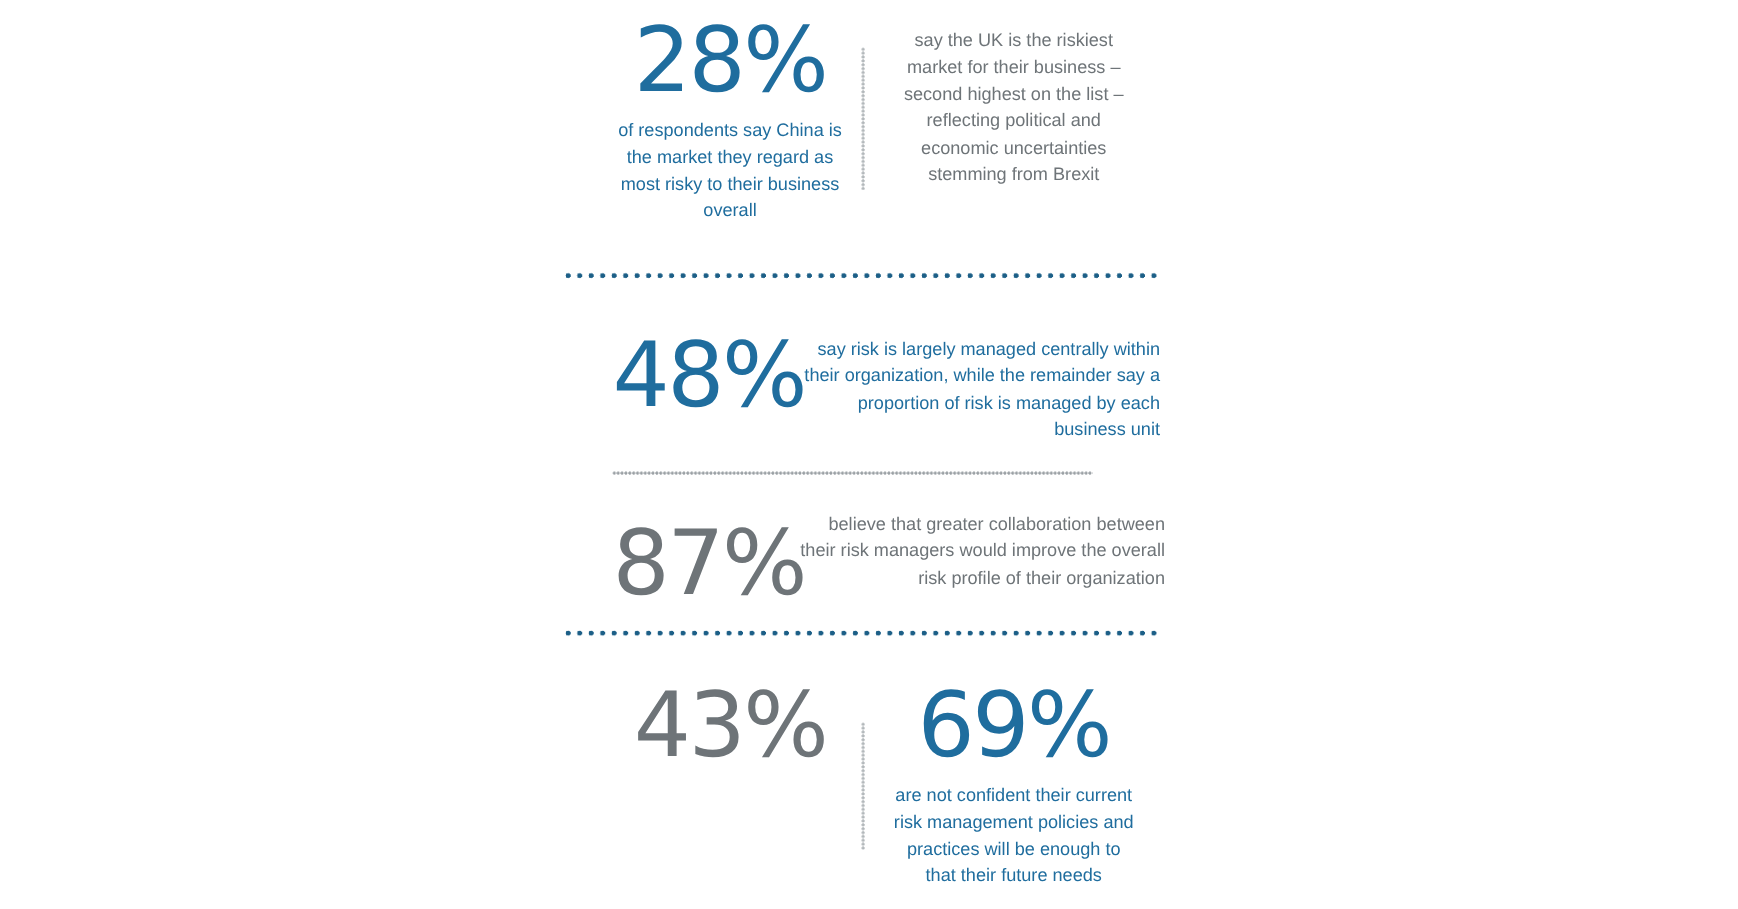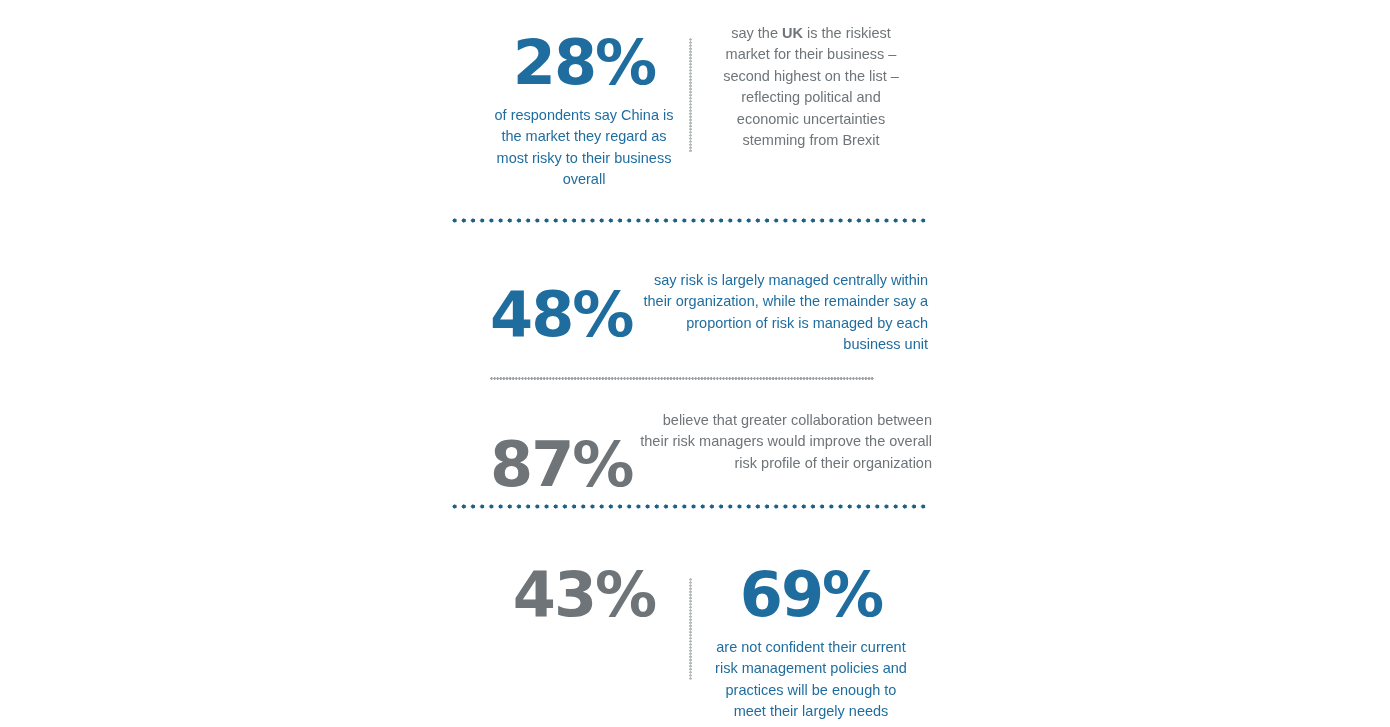--- a/index.html
+++ b/index.html
@@ -22,26 +22,25 @@
     width: 1390px;
     height: 727px;
   }
 
   
   .abs { position: absolute; }
 
   
   .stat-number {
     font-family: "DejaVu Sans", sans-serif;
-    font-weight: bold;
-    font-size: 62px;
+    font-weight: normal;
+    font-size: 72px;
     line-height: 1;
     letter-spacing: -2px;
     white-space: nowrap;
-    margin-top: 20px;
   }
   .stat-number.blue  { color: #1f6d9e; }
   .stat-number.gray  { color: #6e7478; }
 
   
   .stat-text {
     font-family: "Liberation Sans", sans-serif;
     font-size: 14.5px;
     line-height: 21.4px;
   }
@@ -49,21 +48,21 @@
     color: #1f6d9e;
     font-weight: normal;
   }
   .stat-text.gray {
     color: #6e7478;
     font-weight: normal;
   }
   .stat-text.center { text-align: center; }
   .stat-text.left   { text-align: right; }
 
-  .stat-text b { font-weight: bold; }
+  .stat-text b { font-weight: normal; }
 
   
   .rule-h-blue {
     height: 5px;
     background-image:
       radial-gradient(circle at 2.5px 2.5px, #1c5f87 1.9px, rgba(0,0,0,0) 2.2px);
     background-size: 9.2px 5px;
     background-repeat: repeat-x;
   }
   .rule-h-gray {
@@ -132,18 +131,18 @@
 
     <div class="abs" style="left:44px; top:6px; width:180px;">
       <div class="stat-number gray" style="text-align:center;">43%</div>
     </div>
 
     <div class="abs rule-v-gray" style="left:239px; top:40px; height:102px;"></div>
 
     <div class="abs" style="left:262px; top:6px; width:198px;">
       <div class="stat-number blue" style="text-align:center;">69%</div>
       <div class="stat-text blue center" style="margin-top:11px;">
-        <span>are not confident their current risk management policies and practices will be enough to meet their largely needs</span>
+        <span>are not confident their current risk management policies and practices will be enough to that their future needs</span>
       </div>
     </div>
   </div>
 
 </div>
 
 </body></html>

